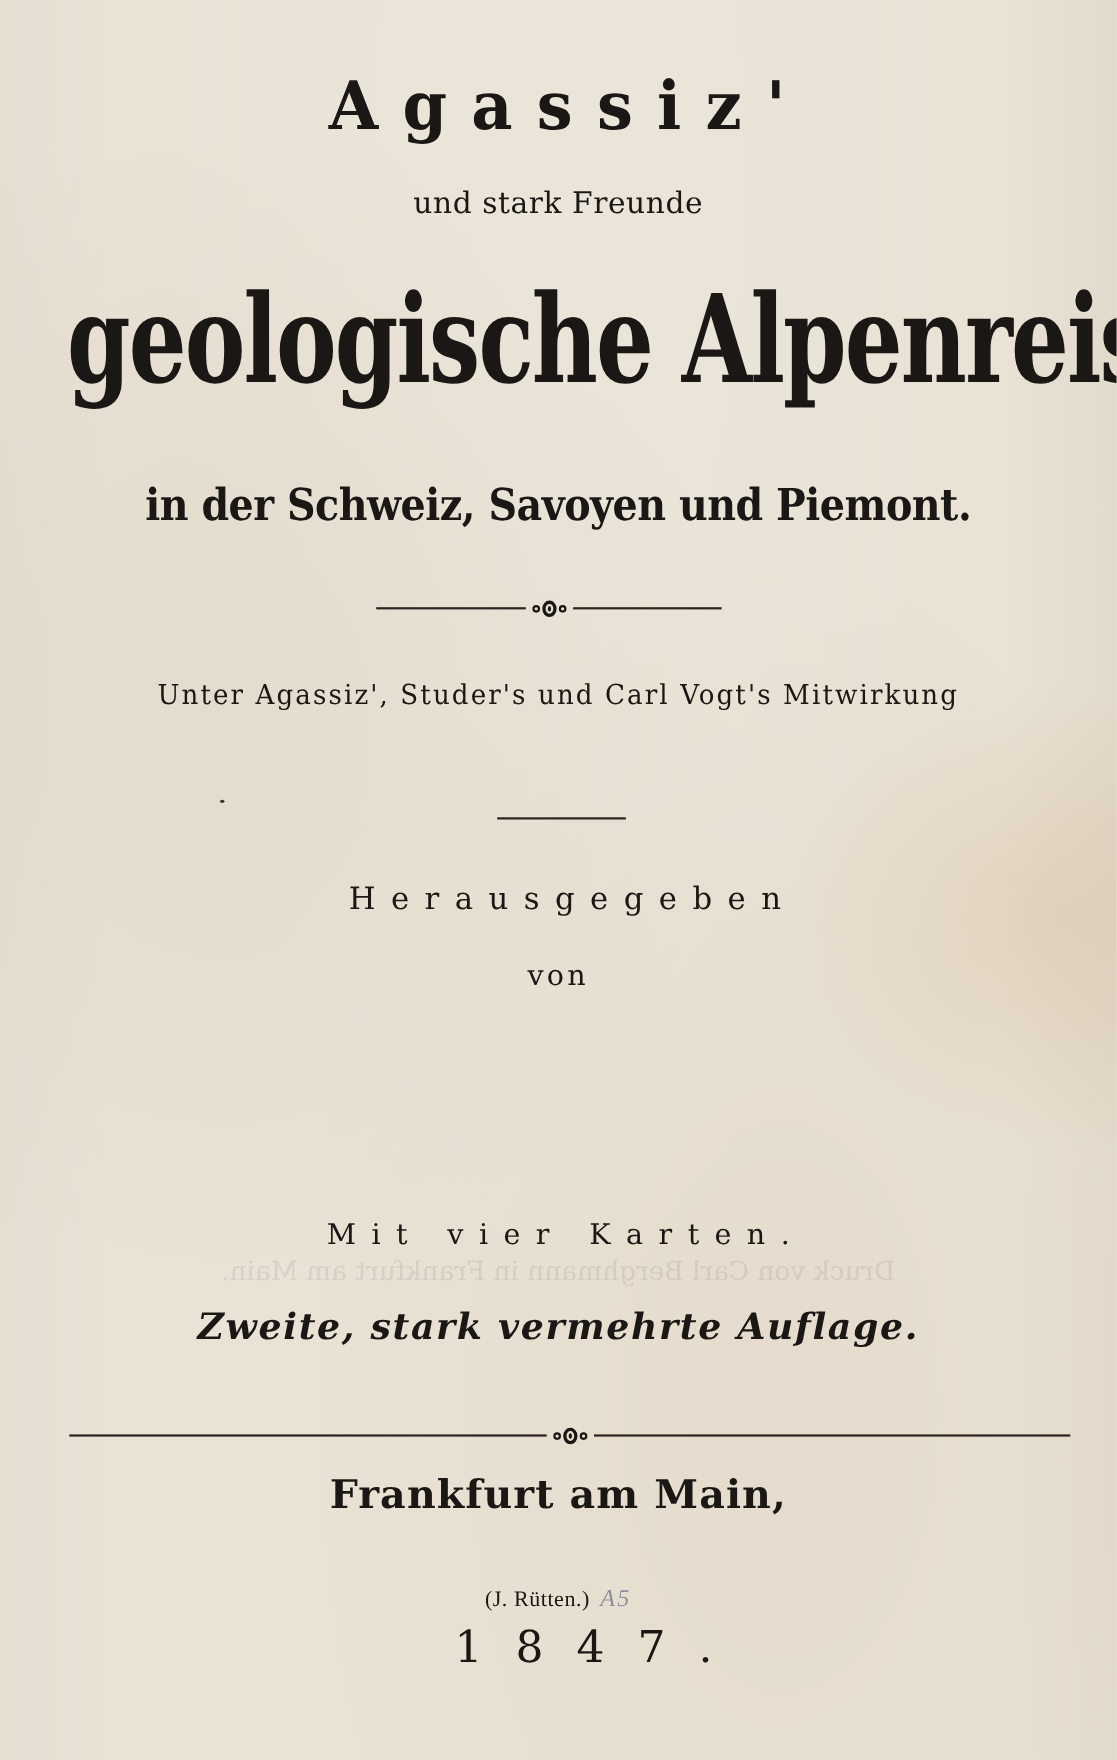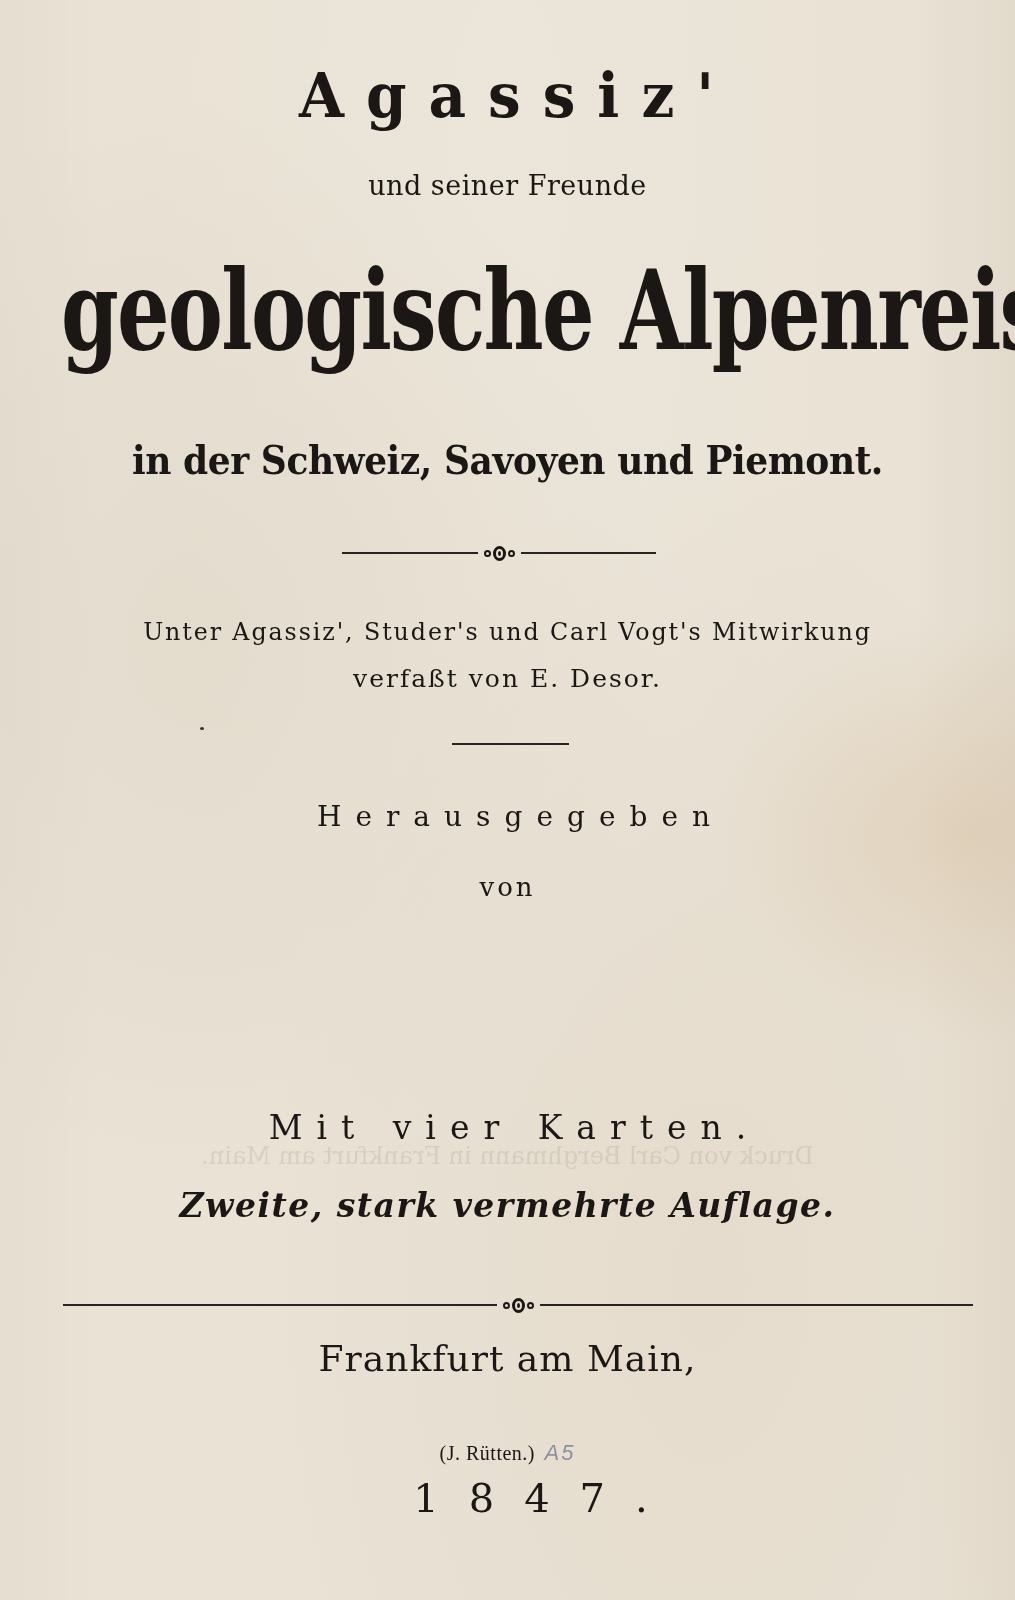--- a/index.html
+++ b/index.html
@@ -96,54 +96,54 @@
       text-align: center;
     }
     .l-editor {
       top: 942px;
       font-size: 40px;
       font-weight: bold;
       letter-spacing: 2px;
     }
     .l-karten {
       top: 1108px;
-      font-size: 33px;
+      font-size: 26px;
       letter-spacing: 14px;
       padding-left: 14px;
       box-sizing: border-box;
     }
     .l-auflage {
       top: 1186px;
       font-size: 33px;
       font-weight: bold;
       letter-spacing: 1.5px;
       font-style: italic;
     }
     .l-city {
       top: 1338px;
       font-size: 36px;
-      font-weight: normal;
+      font-weight: bold;
       letter-spacing: 1px;
     }
     .l-publisher {
       top: 1393px;
       font-size: 34px;
       font-weight: bold;
       letter-spacing: 15px;
       padding-left: 15px;
       box-sizing: border-box;
     }
     .l-printer {
       top: 1440px;
       font-size: 20px;
       letter-spacing: 0.5px;
       font-family: "Liberation Serif", serif;
     }
     .l-printer .pencil {
-      font-family: Liberation Sans, sans-serif;
+      font-family: Liberation Serif, serif;
       font-style: italic;
       color: #7d8593;
       font-size: 22px;
       margin-left: 4px;
       letter-spacing: 2px;
       opacity: 0.85;
     }
     .l-year {
       top: 1475px;
       font-size: 40px;
@@ -237,38 +237,37 @@
   </style>
 </head>
 <body>
 
 <div class="page">
 
   <div class="ghost" style="top:1142px;">Druck von Carl Berghmann in Frankfurt am Main.</div>
 
   <div class="line blackletter l-author">Agassiz'</div>
 
-  <div class="line l-und">und seiner Freunde</div>
+  <div class="line l-und">und stark Freunde</div>
 
   <div class="line blackletter l-title">geologische Alpenreisen</div>
 
   <div class="line blackletter l-place">in der Schweiz, Savoyen und Piemont.</div>
 
   <div class="rule rule-1">
     <div class="bar"></div>
     <div class="orn">
       <div class="dot-s"></div>
         <div class="dot-l"></div>
         <div class="dot-s"></div>
     </div>
     <div class="bar"></div>
   </div>
 
   <div class="line l-unter">Unter Agassiz', Studer's und Carl Vogt's Mitwirkung</div>
-  <div class="line l-verfasst">verfaßt von E. Desor.</div>
 
   <div class="speck" style="left:200px; top:727px;"></div>
 
   <div class="rule-plain"></div>
 
   <div class="line spaced l-herausgegeben">Herausgegeben</div>
   <div class="line l-von">von</div>
 
   <div class="line spaced l-karten">Mit vier Karten.</div>
   <div class="line l-auflage">Zweite, stark vermehrte Auflage.</div>

